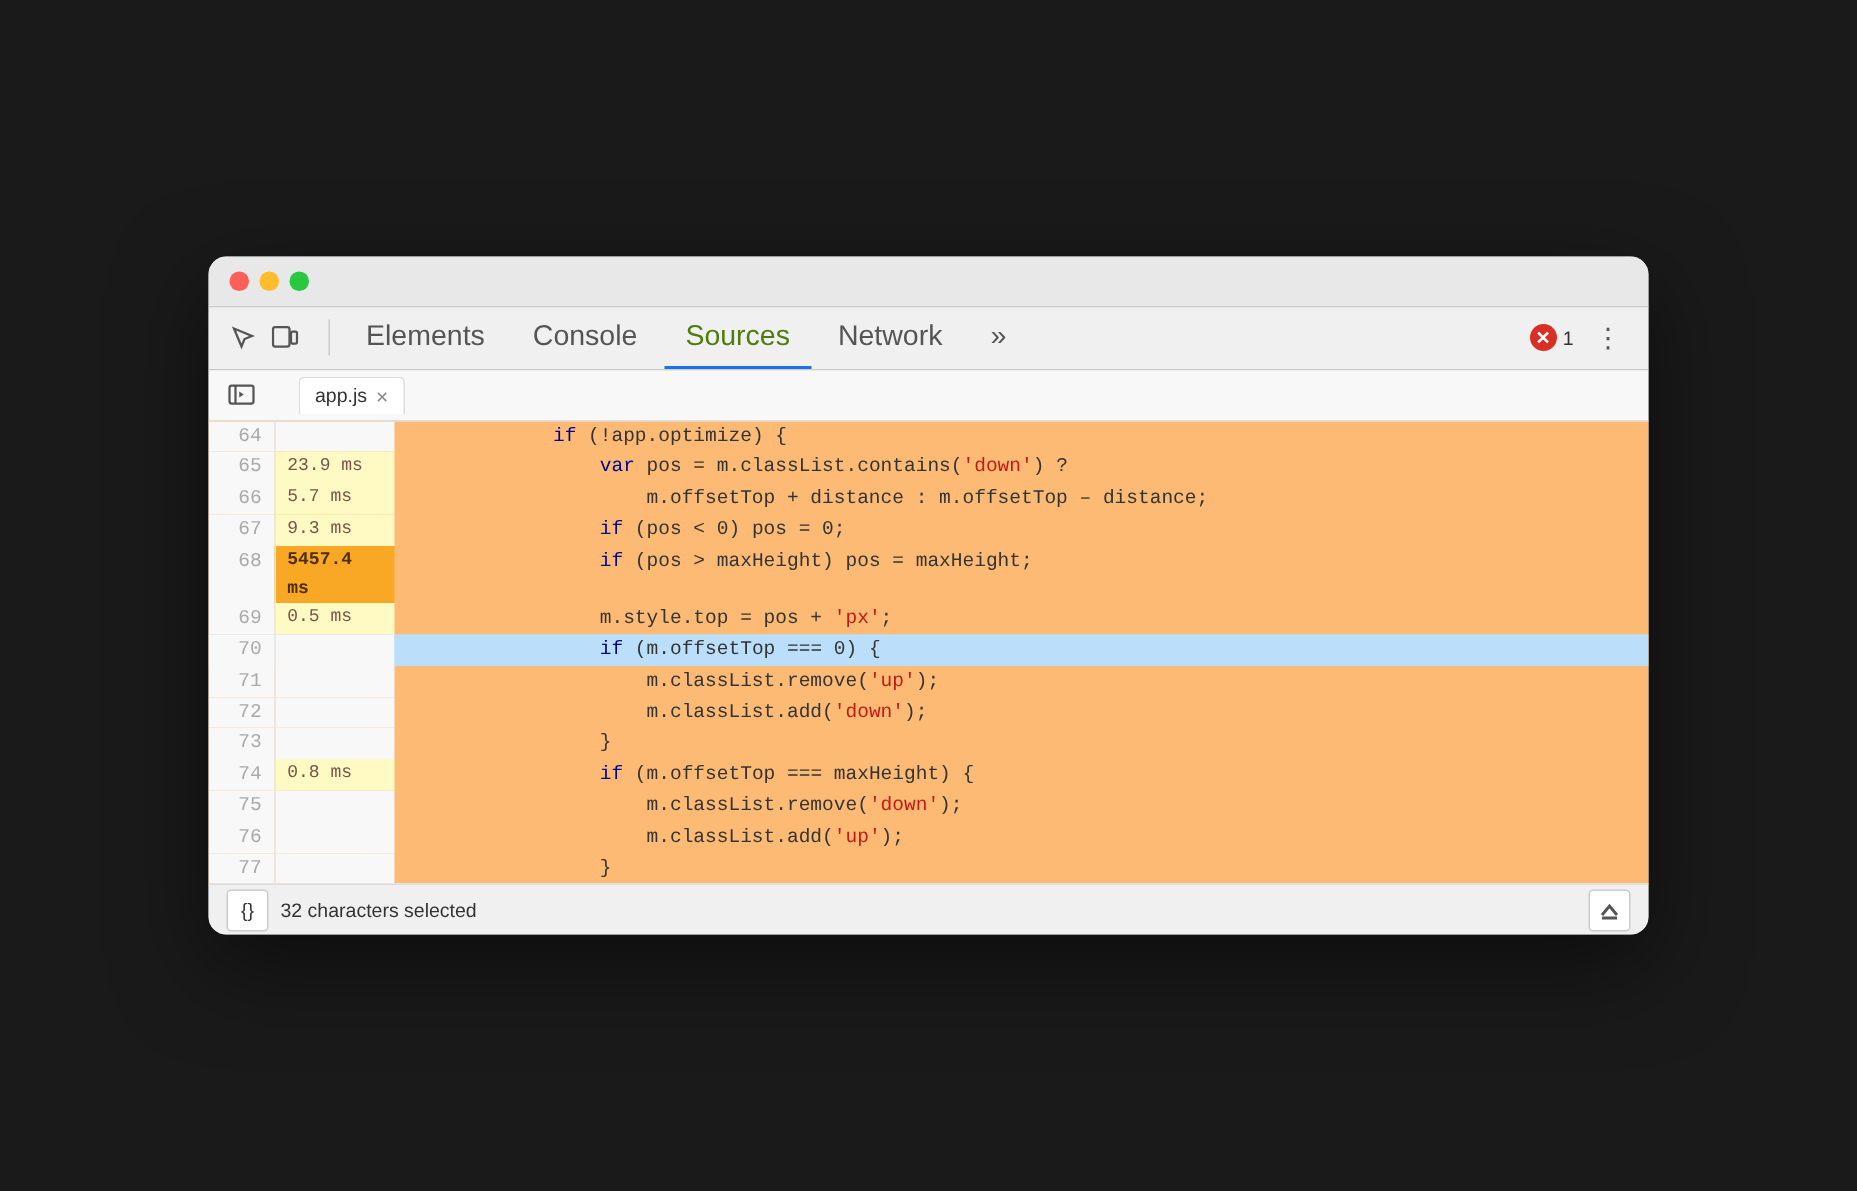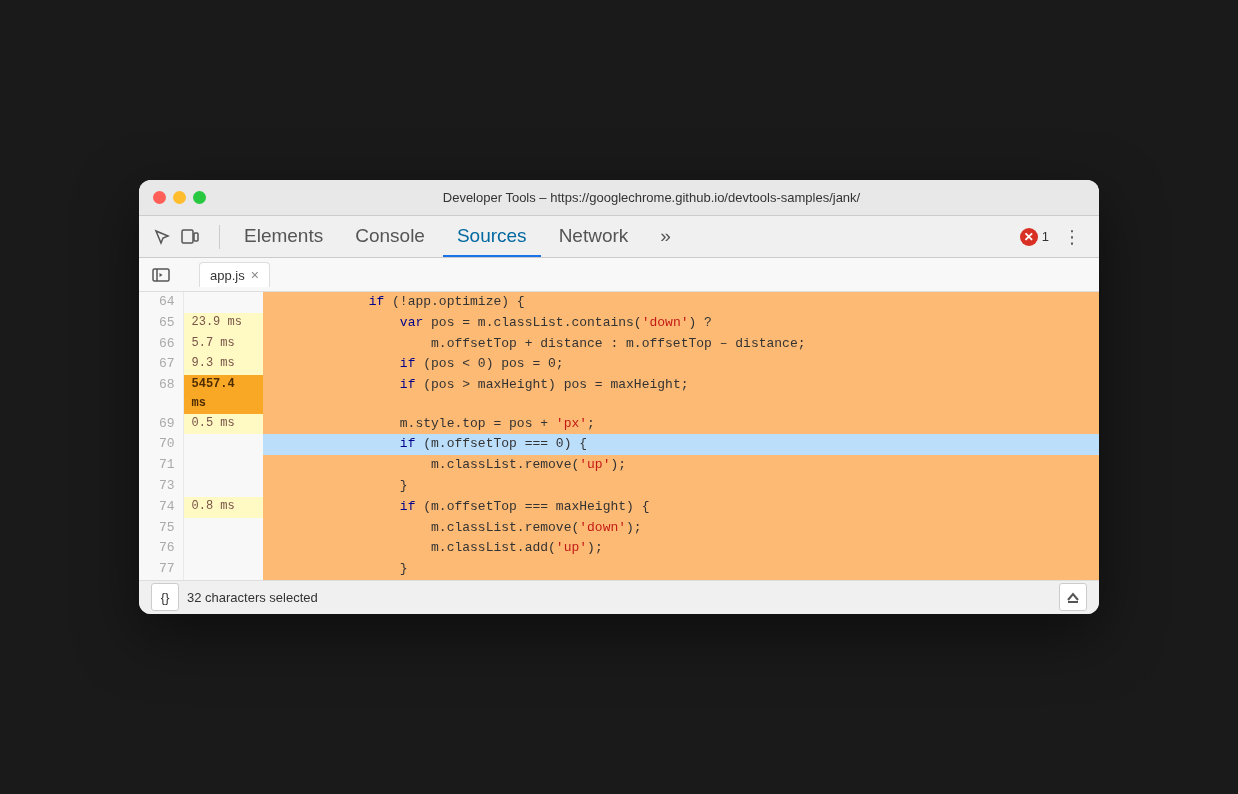--- a/index.html
+++ b/index.html
@@ -81,21 +81,21 @@
     .tab {
       padding: 8px 14px;
       font-size: 19px;
       color: #555;
       cursor: pointer;
       border-bottom: 2px solid transparent;
       margin-bottom: -1px;
       white-space: nowrap;
     }
     .tab.active {
-      color: #0369a1;
+      color: #4d7c0f;
       border-bottom: 2px solid #1a73e8;
       font-weight: 500;
     }
     .toolbar-right {
       margin-left: auto;
       display: flex;
       align-items: center;
       gap: 8px;
     }
     .error-badge {
@@ -252,21 +252,20 @@
 <body>
 
 <div class="window">
 
   <div class="title-bar">
     <div class="traffic-lights">
       <div class="traffic-light tl-red"></div>
       <div class="traffic-light tl-yellow"></div>
       <div class="traffic-light tl-green"></div>
     </div>
-    <div class="window-title">Developer Tools – https://googlechrome.github.io/devtools-samples/jank/</div>
   </div>
 
   <div class="toolbar">
     <div class="toolbar-icons">
       <div class="toolbar-icon">
         <svg width="16" height="16" viewBox="0 0 16 16" fill="none">
           <path d="M2 2L7 14L9 9L14 7L2 2Z" stroke="#555" stroke-width="1.5" fill="none"></path>
         </svg>
       </div>
       <div class="toolbar-icon">
@@ -354,20 +353,25 @@
             <td class="line-num">70</td>
             <td class="timing"></td>
             <td class="code-line highlighted">                <span class="kw">if</span> (m.offsetTop === 0) {</td>
           </tr>
           <tr>
             <td class="line-num">71</td>
             <td class="timing"></td>
             <td class="code-line">                    m.classList.remove(<span class="str">'up'</span>);</td>
           </tr>
           <tr>
+            <td class="line-num">72</td>
+            <td class="timing"></td>
+            <td class="code-line">                    m.classList.add(<span class="str">'down'</span>);</td>
+          </tr>
+          <tr>
             <td class="line-num">73</td>
             <td class="timing"></td>
             <td class="code-line">                }</td>
           </tr>
           <tr>
             <td class="line-num">74</td>
             <td class="timing yellow">0.8 ms</td>
             <td class="code-line">                <span class="kw">if</span> (m.offsetTop === maxHeight) {</td>
           </tr>
           <tr>

